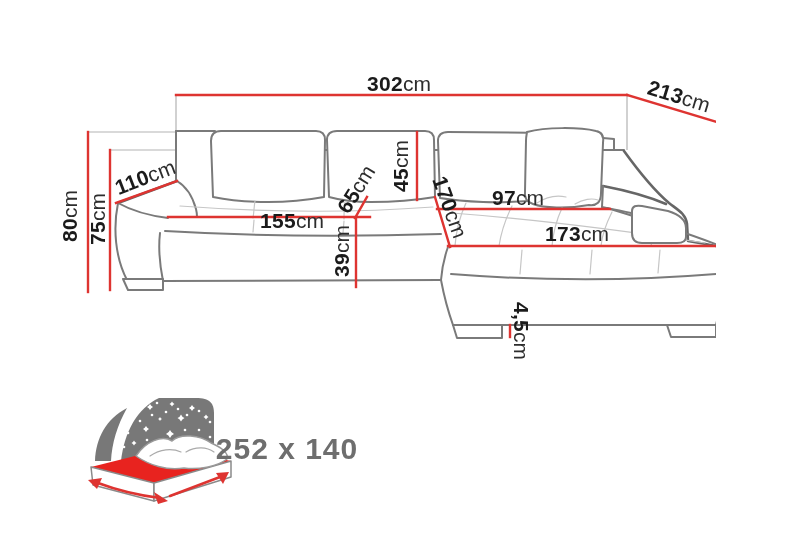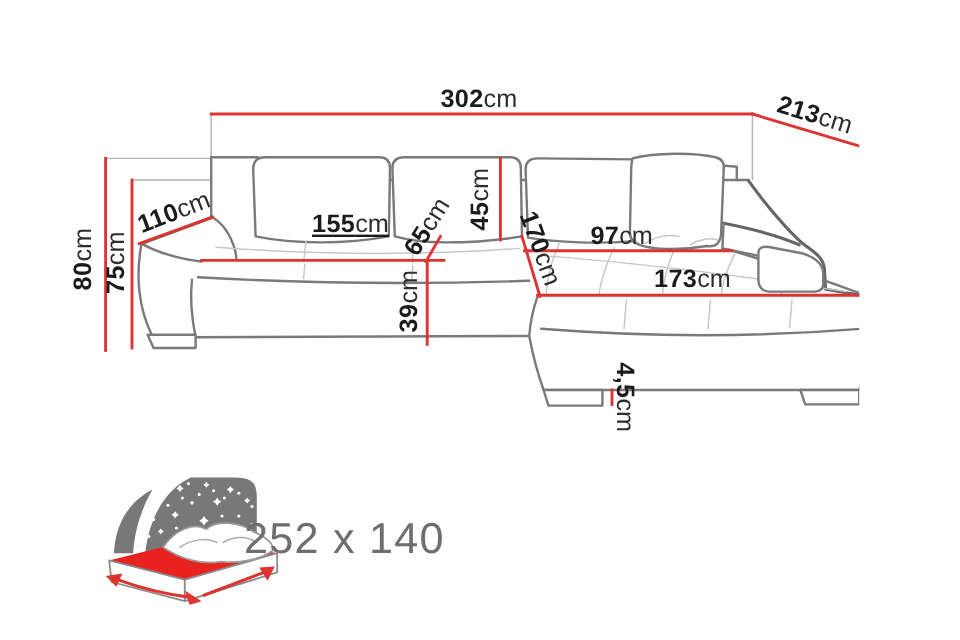--- a/index.html
+++ b/index.html
@@ -26,21 +26,21 @@
   .arrowhead{fill:var(--dimension-red,#de3431);stroke:none;}
   
   .dim{
     position:absolute;white-space:nowrap;color:var(--label-color,#1b1b1b);
     font-size:21px;line-height:1;transform:translate(-50%,-50%);
   }
   .dim .v{font-weight:700;letter-spacing:.3px;}
   .dim .u{font-weight:400;color:#2d2d2d;}
   .sleep{
     position:absolute;transform:translate(-50%,-50%);
-    font-size:36px;font-weight:400;color:var(--sleeping-text,#6e6e6e);
+    font-size:30px;font-weight:700;color:var(--sleeping-text,#6e6e6e);
     letter-spacing:1px;white-space:nowrap;
   }
 </style>
 </head>
 <body>
 
 <div class="stage">
 
   <svg width="800" height="533" viewBox="0 0 800 533">
 
@@ -185,21 +185,21 @@
   </div>
   <div class="dim" style="left:69px;top:216px;transform:translate(-50%,-50%) rotate(-90deg);">
     <span class="v">80</span><span class="u">cm</span>
   </div>
   <div class="dim" style="left:97px;top:219px;transform:translate(-50%,-50%) rotate(-90deg);">
     <span class="v">75</span><span class="u">cm</span>
   </div>
   <div class="dim" style="left:145px;top:177px;transform:translate(-50%,-50%) rotate(-21deg);">
     <span class="v">110</span><span class="u">cm</span>
   </div>
-  <div class="dim" style="left:292px;top:187px;text-decoration:underline;">
+  <div class="dim" style="left:292px;top:220px;">
     <span class="v">155</span><span class="u">cm</span>
   </div>
   <div class="dim" style="left:356px;top:189px;transform:translate(-50%,-50%) rotate(-58deg);">
     <span class="v">65</span><span class="u">cm</span>
   </div>
   <div class="dim" style="left:400px;top:166px;transform:translate(-50%,-50%) rotate(-90deg);">
     <span class="v">45</span><span class="u">cm</span>
   </div>
   <div class="dim" style="left:341px;top:251px;transform:translate(-50%,-50%) rotate(-90deg);">
     <span class="v">39</span><span class="u">cm</span>

